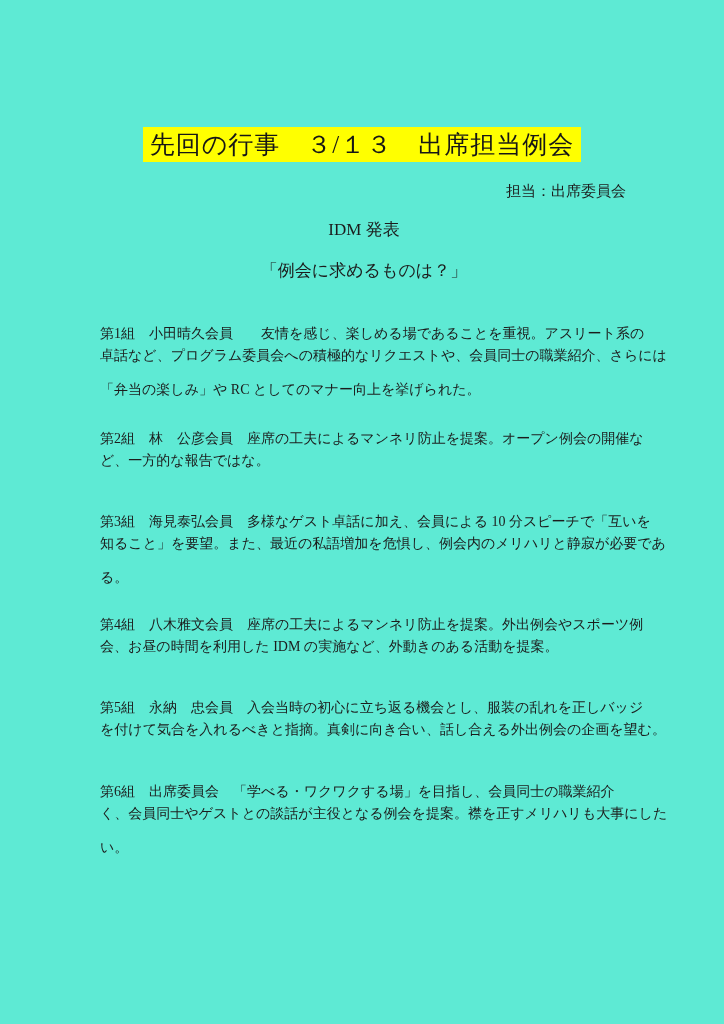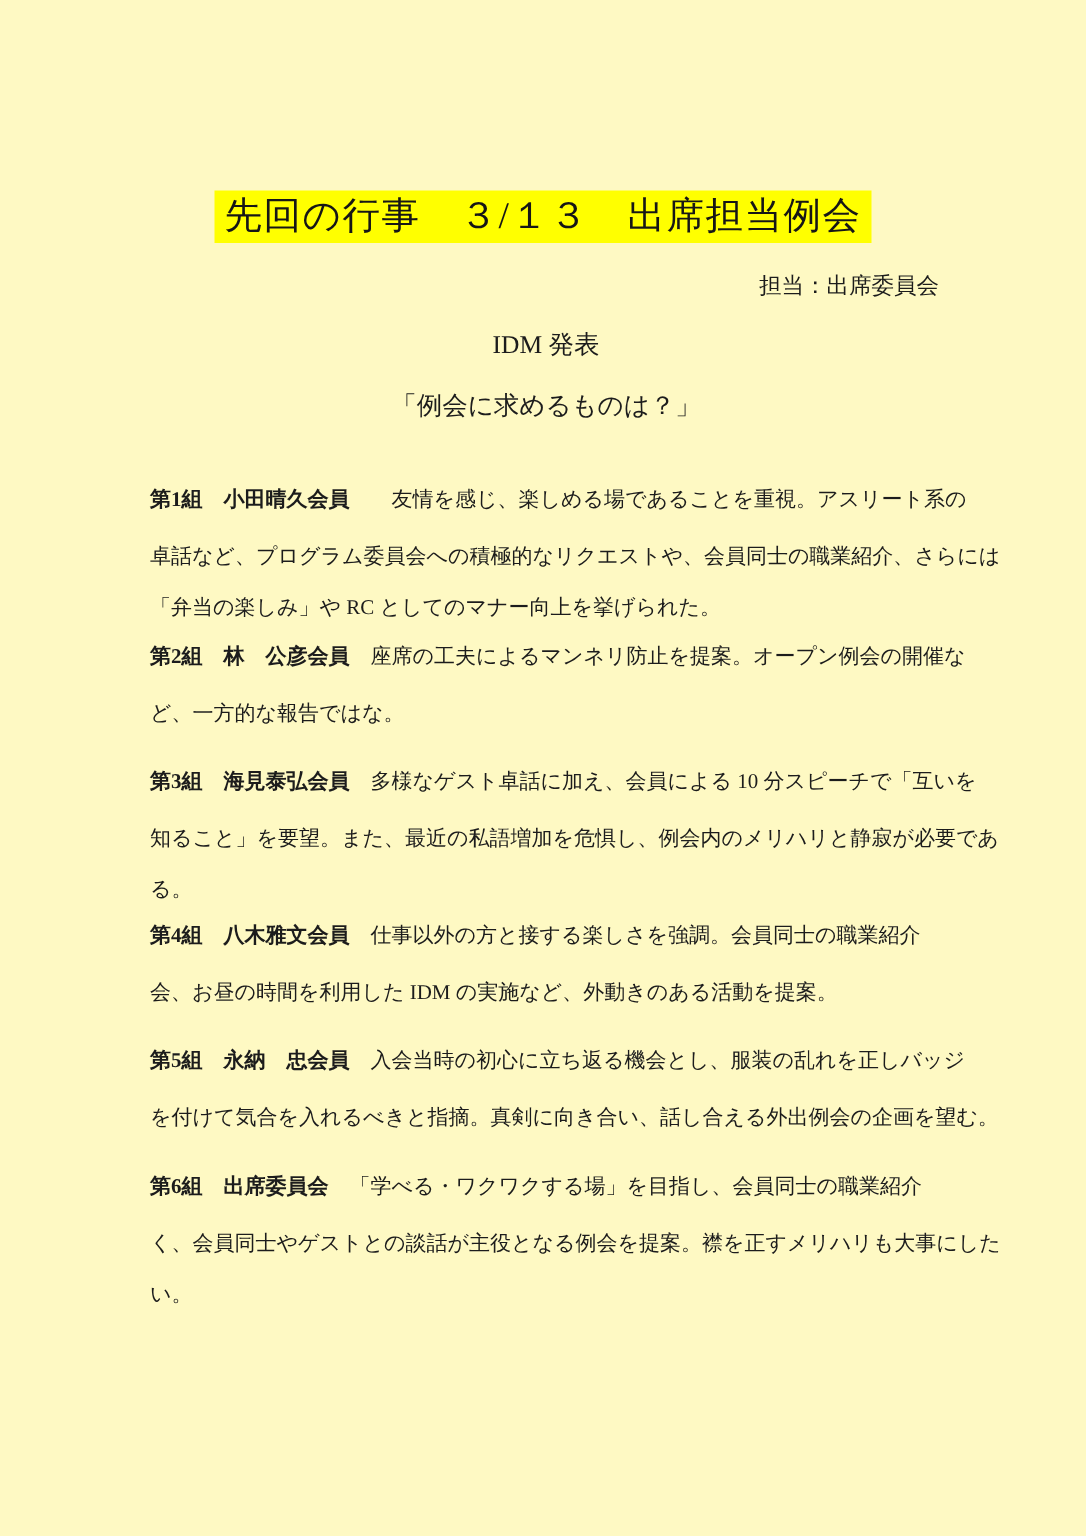--- a/index.html
+++ b/index.html
@@ -11,21 +11,21 @@
     width: 724px;
     height: 1024px;
     position: relative;
     font-family: "Liberation Serif", "DejaVu Serif", serif;
     color: #1c1c1c;
     overflow: hidden;
   }
   .page {
     position: absolute;
     inset: 0;
-    background: #fef9c3;
+    background: #5eead4;
   }
   .title-wrap {
     position: absolute;
     top: 127px;
     left: 0;
     width: 724px;
     text-align: center;
   }
   .doc-title {
     display: inline-block;
@@ -59,23 +59,23 @@
   .para {
     position: absolute;
     left: 100px;
     width: 540px;
     font-size: 14px;
   }
   .pline {
     line-height: 16px;
     white-space: pre;
   }
-  .pline + .pline { margin-top: 22px; }
+  .pline + .pline { margin-top: 6px; }
   .pline.tight    { margin-top: 18px; }
-  .head { font-weight: 700; }
+  .head { font-weight: 400; }
   .p1 { top: 326px; }
   .p2 { top: 431px; }
   .p3 { top: 514px; }
   .p4 { top: 617px; }
   .p5 { top: 700px; }
   .p6 { top: 784px; }
 </style>
 </head>
 <body style="color: rgb(28, 28, 28);">
 
@@ -102,21 +102,21 @@
     <div class="pline">ど、一方的な報告ではな。</div>
   </div>
 
   <div class="para p3">
     <div class="pline"><span class="head">第3組　海見泰弘会員</span><span>　多様なゲスト卓話に加え、会員による 10 分スピーチで「互いを</span></div>
     <div class="pline">知ること」を要望。また、最近の私語増加を危惧し、例会内のメリハリと静寂が必要であ</div>
     <div class="pline tight">る。</div>
   </div>
 
   <div class="para p4">
-    <div class="pline"><span class="head">第4組　八木雅文会員</span><span>　仕事以外の方と接する楽しさを強調。会員同士の職業紹介</span></div>
+    <div class="pline"><span class="head">第4組　八木雅文会員</span><span>　座席の工夫によるマンネリ防止を提案。外出例会やスポーツ例</span></div>
     <div class="pline">会、お昼の時間を利用した IDM の実施など、外動きのある活動を提案。</div>
   </div>
 
   <div class="para p5">
     <div class="pline"><span class="head">第5組　永納　忠会員</span><span>　入会当時の初心に立ち返る機会とし、服装の乱れを正しバッジ</span></div>
     <div class="pline">を付けて気合を入れるべきと指摘。真剣に向き合い、話し合える外出例会の企画を望む。</div>
   </div>
 
   <div class="para p6">
     <div class="pline"><span class="head">第6組　出席委員会</span><span>　「学べる・ワクワクする場」を目指し、会員同士の職業紹介</span></div>

